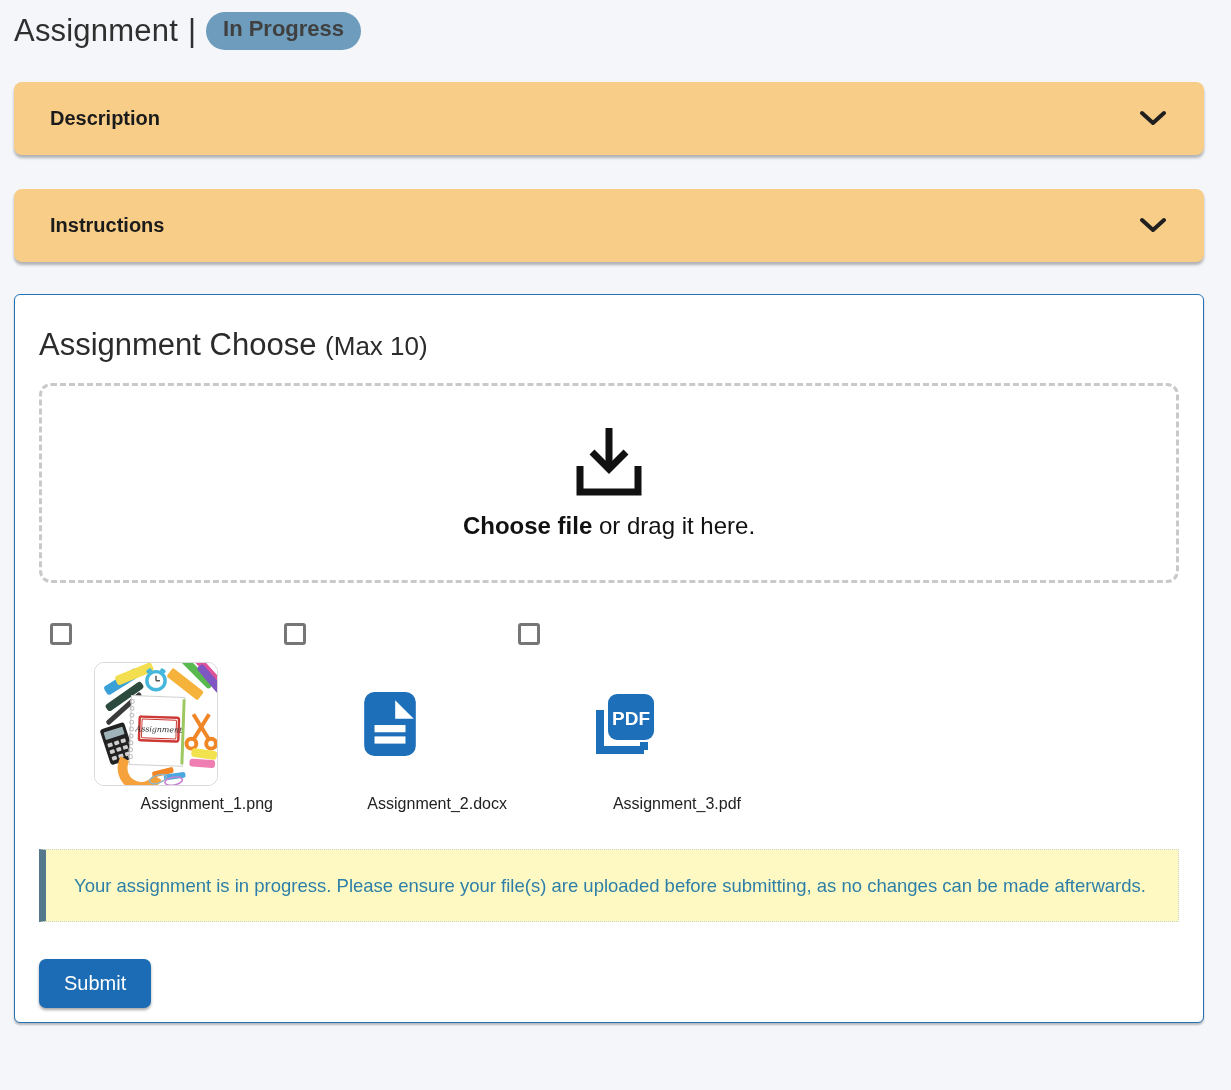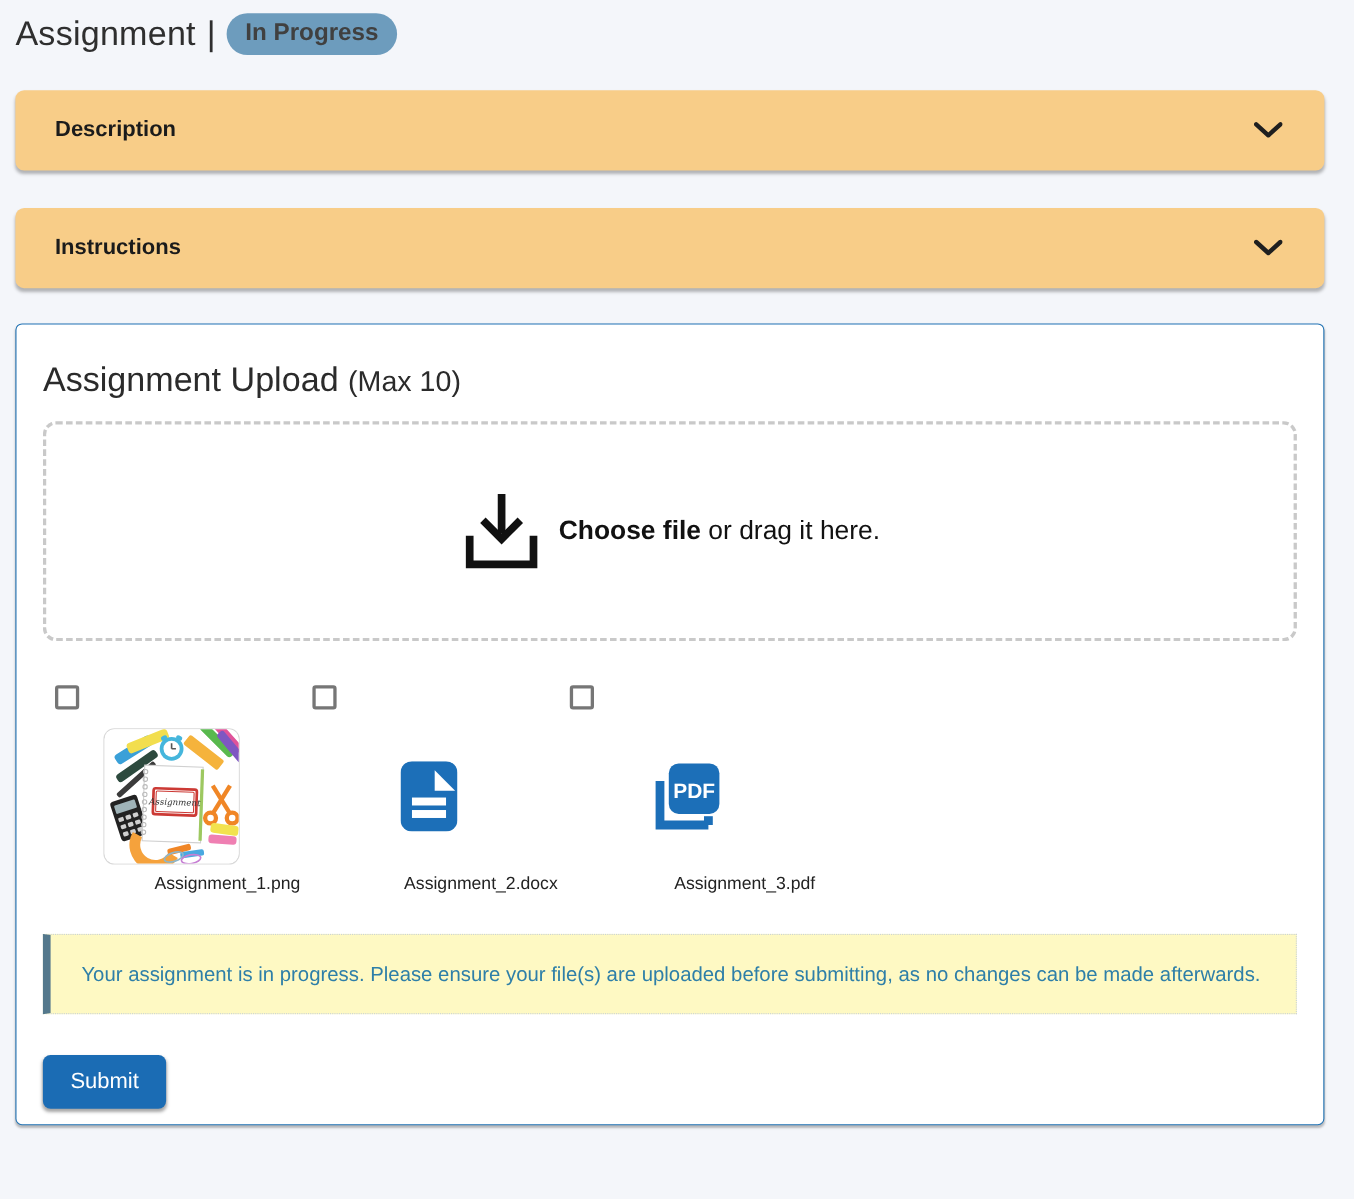--- a/index.html
+++ b/index.html
@@ -47,21 +47,21 @@
     margin-top:32px;background:#fff;border:1px solid var(--panel-border);
     border-radius:6px;padding:32px 24px 12px 24px;
     box-shadow:0 2px 2px rgba(0,0,0,.25);
   }
   .panel-heading{font-size:31px;font-weight:400;color:#2b2b2b;}
   .panel-heading .max-note{font-size:26px;color:#2b2b2b;font-weight:400;text-align:center;}
 
   
   .dropzone{
     margin-top:20px;height:200px;border:3px dashed #c9c9c9;border-radius:12px;
-    display:flex;flex-direction:row;align-items:center;justify-content:center;
+    display:flex;flex-direction:column;align-items:center;justify-content:center;
     cursor:pointer;background:#fff;gap:14px;
   }
   .download-icon{width:76px;height:72px;display:block;}
   .dropzone-text{font-size:24px;color:#111;}
   .dropzone-text b{font-weight:700;}
 
   
   .files{display:flex;margin-top:40px;}
   .file-item{width:234px;display:flex;flex-direction:column;}
   .file-check{
@@ -115,21 +115,21 @@
   <div class="accordion">
     <span class="accordion-label">Instructions</span>
     <svg class="chevron" viewBox="0 0 26 16">
       <polyline points="2,3 13,13 24,3" fill="none" stroke="#1f1f1f" stroke-width="4" stroke-linecap="round" stroke-linejoin="round"></polyline>
     </svg>
   </div>
 
   <div class="upload-panel">
 
     <h2 class="panel-heading">
-      <span>Assignment Upload</span>
+      <span>Assignment Choose</span>
       <span class="max-note">(Max 10)</span>
     </h2>
 
     
     <div class="dropzone">
       <svg class="download-icon" viewBox="0 0 76 72">
         <line x1="38" y1="2" x2="38" y2="38" stroke="#111" stroke-width="7"></line>
         <polyline points="21,26 38,43 55,26" fill="none" stroke="#111" stroke-width="7" stroke-linejoin="miter"></polyline>
         <path d="M9 40 V66 H67 V40" fill="none" stroke="#111" stroke-width="7"></path>
       </svg>

